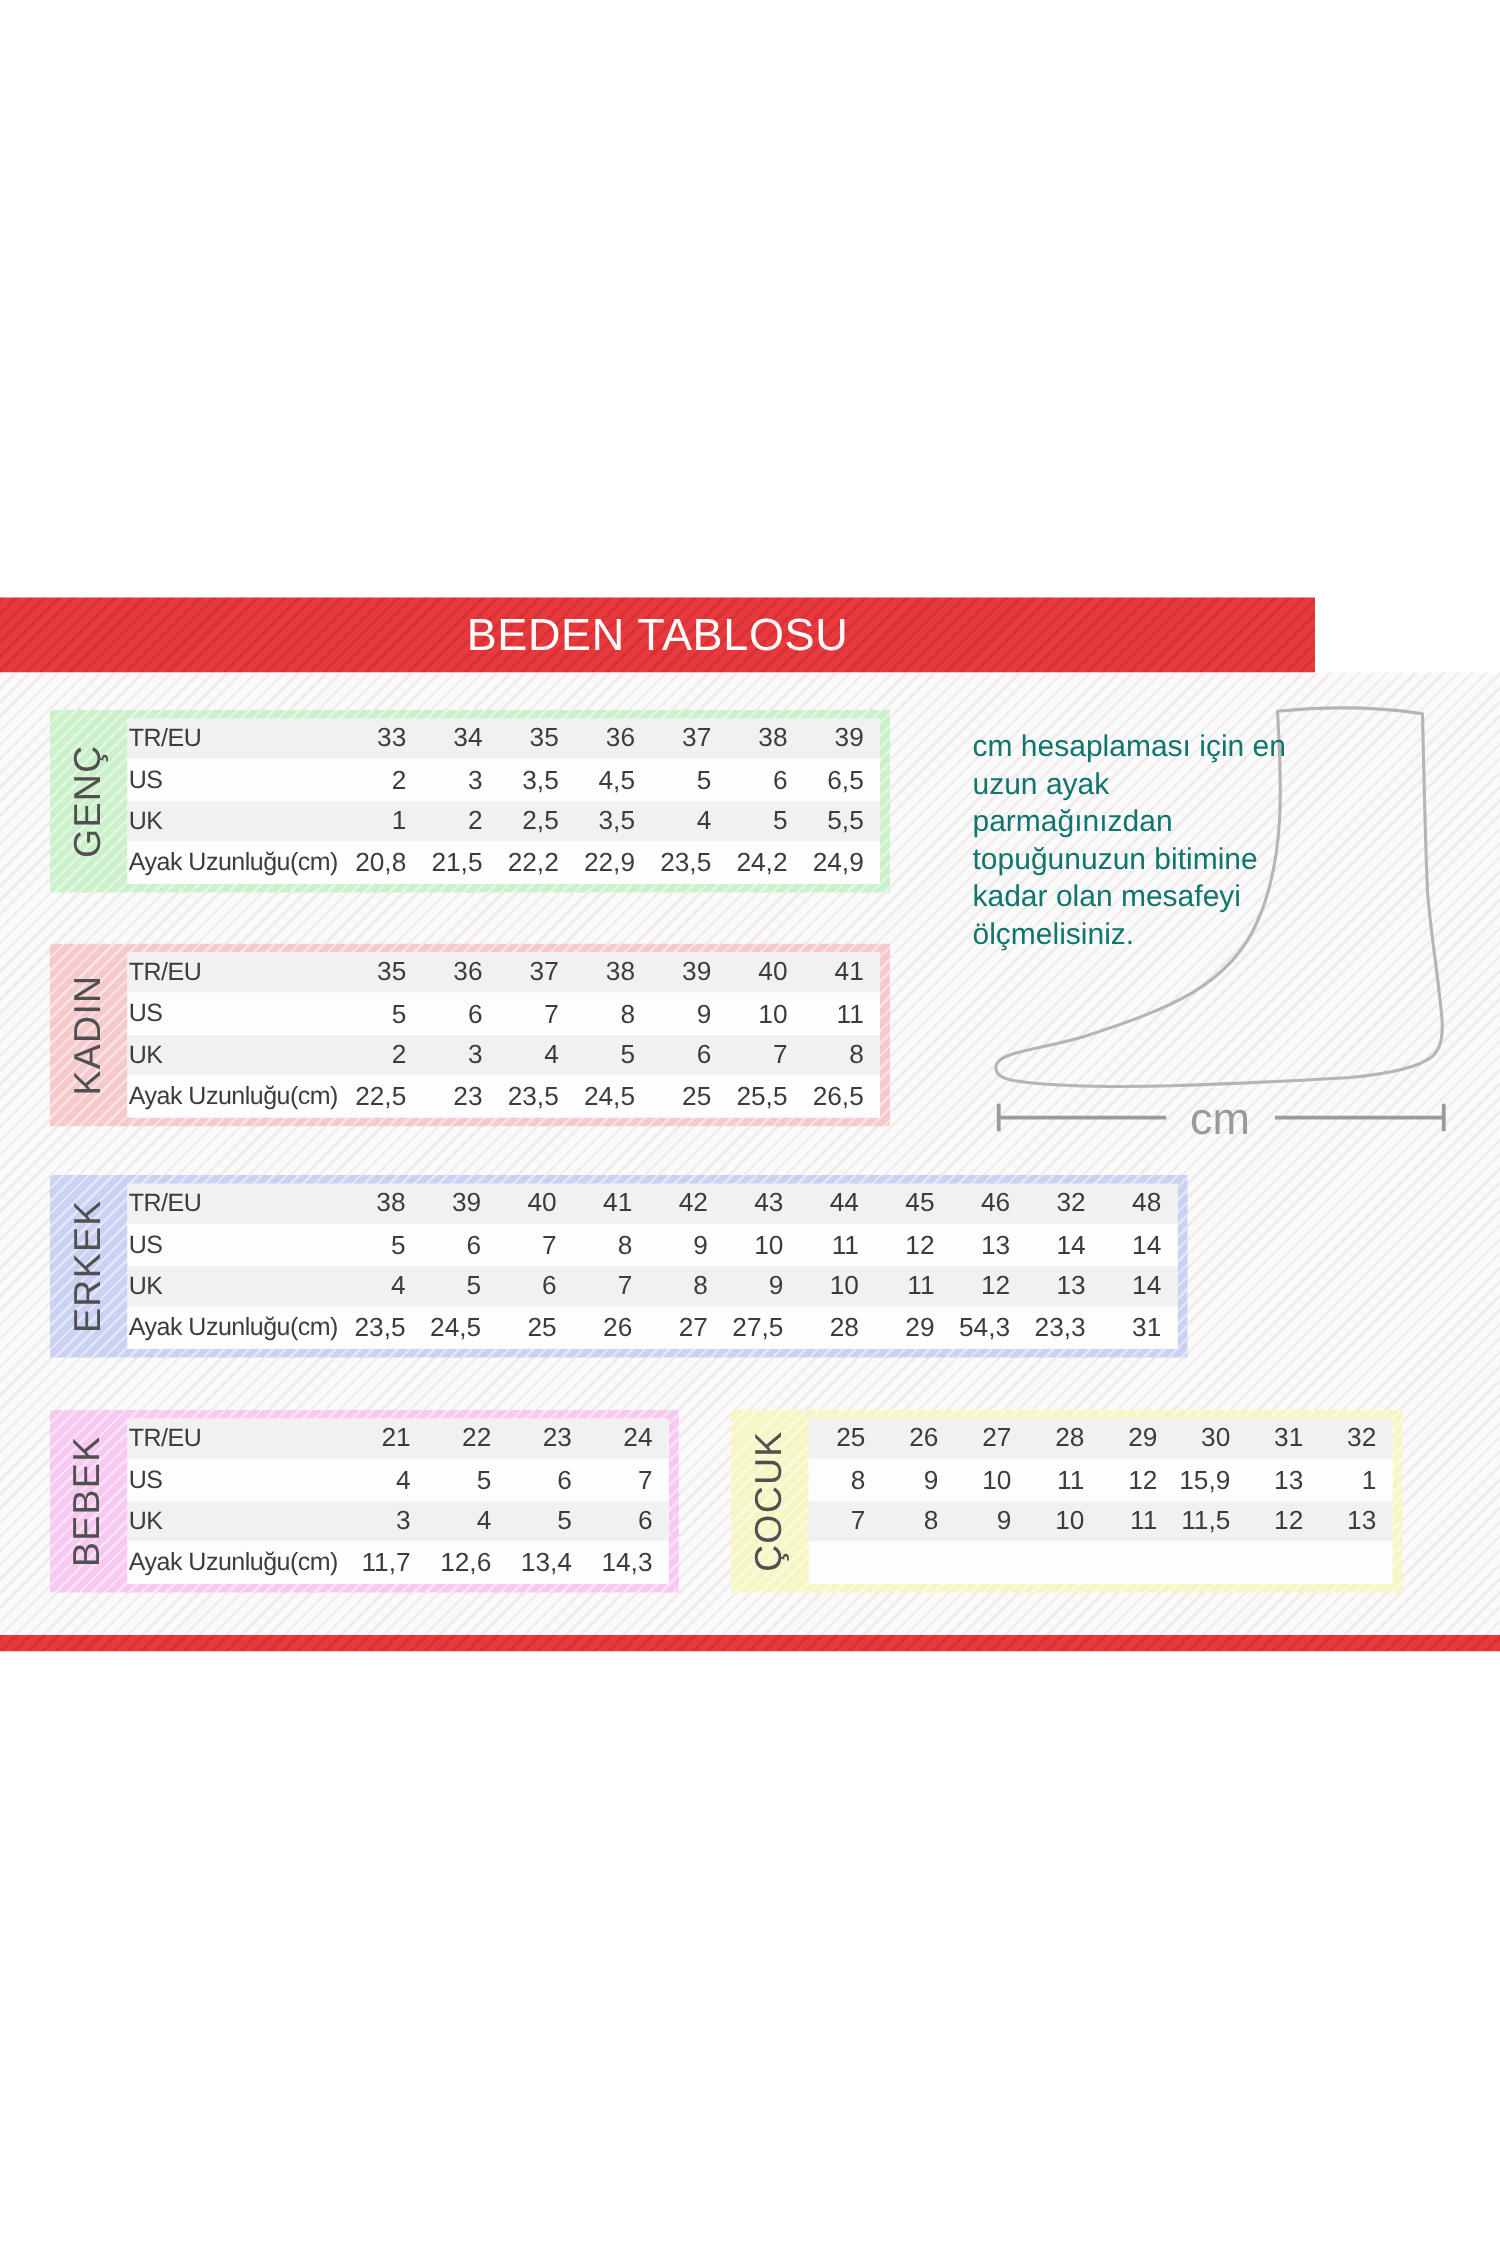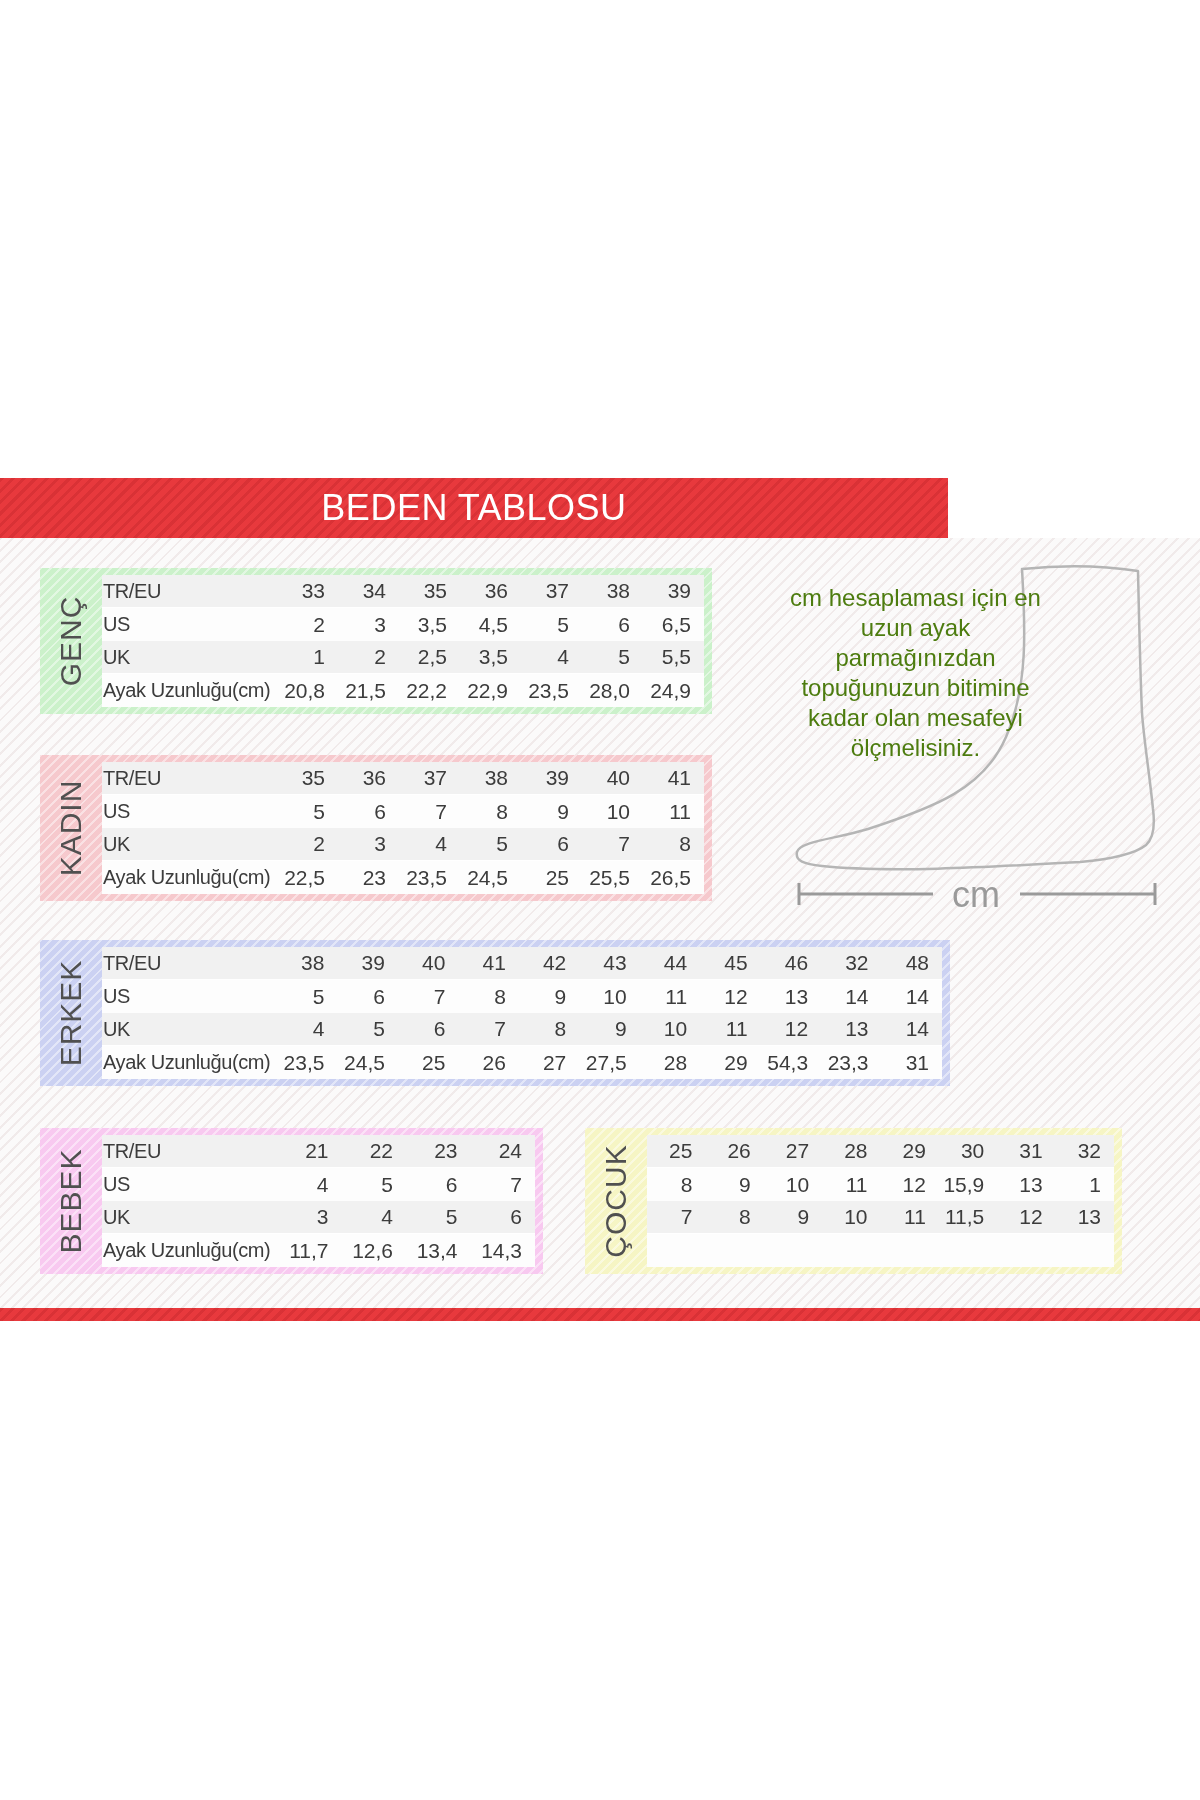--- a/index.html
+++ b/index.html
@@ -3,21 +3,21 @@
 <meta charset="utf-8">
 <style>
   html,body{margin:0;padding:0;background:#ffffff;}
   .page{
     position:relative;width:1200px;height:1800px;margin:0 auto;
     background:#ffffff;overflow:hidden;
     font-family:"Liberation Sans",sans-serif;
   }
   
   .banner{
-    position:absolute;left:0;top:478px;width:948px;height:60px;
+    position:absolute;left:0;top:478px;width:1052px;height:60px;
     background-color:#e8393d;
     background-image:repeating-linear-gradient(135deg,rgba(140,10,16,0.16) 0 3px,rgba(140,10,16,0) 3px 8px);
   }
   .banner-title{
     width:100%;height:60px;line-height:60px;text-align:center;
     color:#ffffff;font-size:36px;letter-spacing:0.5px;font-weight:400;
   }
   
   .stage{
     position:absolute;left:0;top:538px;width:1200px;height:770px;
@@ -50,21 +50,21 @@
   .trow:nth-child(odd){background:#f1f1f1;border-bottom:1px solid #ffffff;}
   .trow:nth-child(even){background:#fdfdfd;}
   .th{
     flex:0 0 175px;width:175px;padding-left:1px;box-sizing:border-box;
     font-size:20px;letter-spacing:-0.4px;color:#3c3c3c;white-space:nowrap;
   }
   .td{flex:1 1 0;text-align:right;padding-right:13px;font-size:21px;color:#3c3c3c;white-space:nowrap;}
   
   .measure-note{
     position:absolute;left:778px;top:583px;width:275px;
-    font-size:24px;line-height:30px;color:#4d7c0f;white-space:pre-line;text-align:center;
+    font-size:24px;line-height:30px;color:#0f766e;white-space:pre-line;
   }
   .foot-svg{position:absolute;left:770px;top:545px;pointer-events:none;}
 </style>
 </head>
 <body>
 
 <div class="page">
 
   <div class="banner" style="background-color: rgb(232, 57, 61);">
     <div class="banner-title">BEDEN TABLOSU</div>
@@ -107,21 +107,21 @@
           <div class="td">5</div>
           <div class="td">5,5</div>
         </div>
         <div class="trow">
           <div class="th">Ayak Uzunluğu(cm)</div>
           <div class="td">20,8</div>
           <div class="td">21,5</div>
           <div class="td">22,2</div>
           <div class="td">22,9</div>
           <div class="td">23,5</div>
-          <div class="td">28,0</div>
+          <div class="td">24,2</div>
           <div class="td">24,9</div>
         </div>
       </div>
     </section>
   <section class="size-table" id="t1" style="background-color: rgb(246, 201, 205);">
       <div class="side">
         <span class="side-label">KADIN</span>
       </div>
       <div class="grid">
         <div class="trow">

